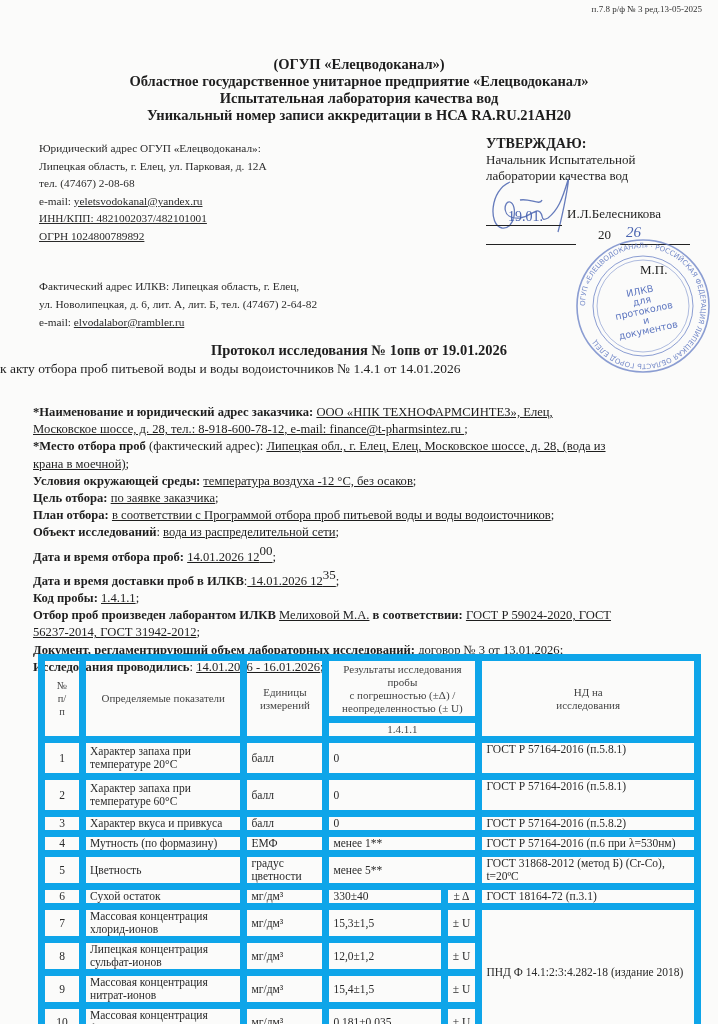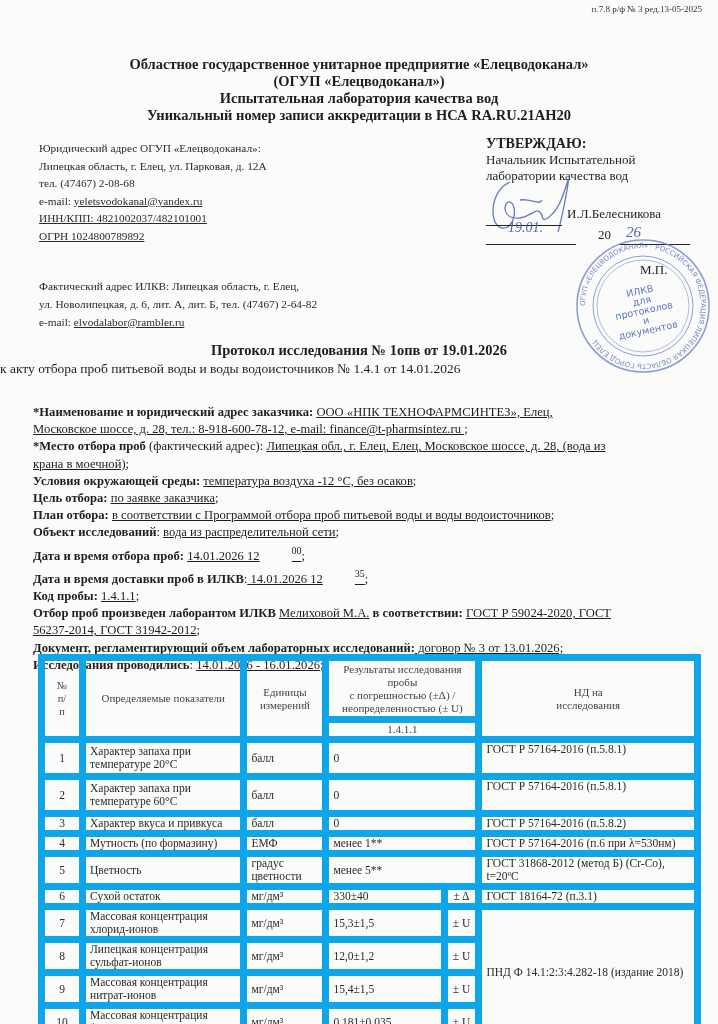--- a/index.html
+++ b/index.html
@@ -26,21 +26,21 @@
   .date-year { left: 598px; top: 227px; font-size: 13px; }
   .date-line2 { left: 620px; top: 244px; width: 70px; border-bottom: 1px solid #222; }
   .mp { left: 640px; top: 262px; font-size: 13px; }
   .signature { left: 480px; top: 170px; }
   .stamp { left: 568px; top: 236px; }
   .protocol-title { left: 0; width: 718px; top: 342px; text-align: center; font-weight: bold; font-size: 14.5px; }
   .protocol-sub { left: 0; width: 718px; top: 361px; font-size: 13.5px; white-space: nowrap; }
   .info { left: 33px; top: 404px; width: 670px; font-size: 12.6px; line-height: 17.2px; }
   .info div { white-space: nowrap; }
   .info b { font-weight: bold; }
-  sup { font-size: 10px; vertical-align: 6px; margin-left: 32px; }
+  sup { font-size: 13px; vertical-align: 6px; }
   table.results {
     position: absolute; left: 38px; top: 654px;
     border-collapse: collapse; font-size: 11px; color: #2a2a2a;
     width: 663px;
   }
   table.results td, table.results th {
     border: 7px solid #0ea5e9; padding: 0 4px; font-weight: normal; line-height: 13px;
   }
   th.center, td.center { text-align: center; }
   td.num { text-align: center; padding: 0 2px; font-size: 11.5px; }
@@ -50,22 +50,22 @@
   td.err { text-align: center; font-size: 11.5px; }
   td.nd { padding-left: 6px; font-size: 11.5px; }
   .muted { color: #444; }
 </style>
 </head>
 <body>
 
 <div class="abs form-code">п.7.8 р/ф № 3 ред.13-05-2025</div>
 
 <div class="abs header-block">
+  <div>(ОГУП «Елецводоканал»)</div>
   <div>Областное государственное унитарное предприятие  «Елецводоканал»</div>
-  <div>(ОГУП «Елецводоканал»)</div>
   <div>Испытательная лаборатория качества вод</div>
   <div>Уникальный номер записи аккредитации в НСА RA.RU.21АН20</div>
 </div>
 
 <div class="abs legal">
   <div>Юридический адрес ОГУП «Елецводоканал»:</div>
   <div>Липецкая область, г. Елец, ул. Парковая, д. 12А</div>
   <div>тел. (47467) 2-08-68</div>
   <div><span>e-mail: </span><span class="u">yeletsvodokanal@yandex.ru</span></div>
   <div class="u">ИНН/КПП: 4821002037/482101001</div>
@@ -83,21 +83,21 @@
   <div>Начальник Испытательной</div>
   <div>лаборатории качества вод</div>
 </div>
 
 <svg class="abs signature" width="110" height="80">
   <path d="M30 12 C 10 20, 8 55, 22 58 C 35 60, 38 35, 30 32 C 24 30, 20 50, 40 48 C 52 46, 55 38, 60 42 C 64 46, 60 52, 68 48 C 78 40, 82 30, 88 10 C 90 5, 84 40, 78 62 M 40 30 C 50 28, 60 36, 62 30" fill="none" stroke="#4a64b0" stroke-width="1.3" opacity="0.85"></path>
 </svg>
 <div class="abs sign-line1"></div>
 <div class="abs sign-name">И.Л.Белесникова</div>
 <div class="abs date-line"></div>
-<div class="abs" style="left:508px;top:220px;font-size:14px;color:#4a64b0;font-style:italic;">19.01.</div>
+<div class="abs" style="left:508px;top:209px;font-size:14px;color:#4a64b0;">19.01.</div>
 <div class="abs date-year">20</div>
 <div class="abs date-line2"></div>
 <div class="abs" style="left:626px;top:224px;font-size:15px;color:#4a64b0;font-style:italic;">26</div>
 
 <svg class="abs stamp" width="150" height="140" viewBox="0 0 150 140">
   <defs>
     <path id="ringPath" d="M 75 70 m -58 0 a 58 58 0 1 1 116 0 a 58 58 0 1 1 -116 0"></path>
   </defs>
   <circle cx="75" cy="70" r="66" fill="none" stroke="#6f86c8" stroke-width="1.6" opacity="0.8"></circle>
   <circle cx="75" cy="70" r="50" fill="none" stroke="#6f86c8" stroke-width="1" opacity="0.8"></circle>

